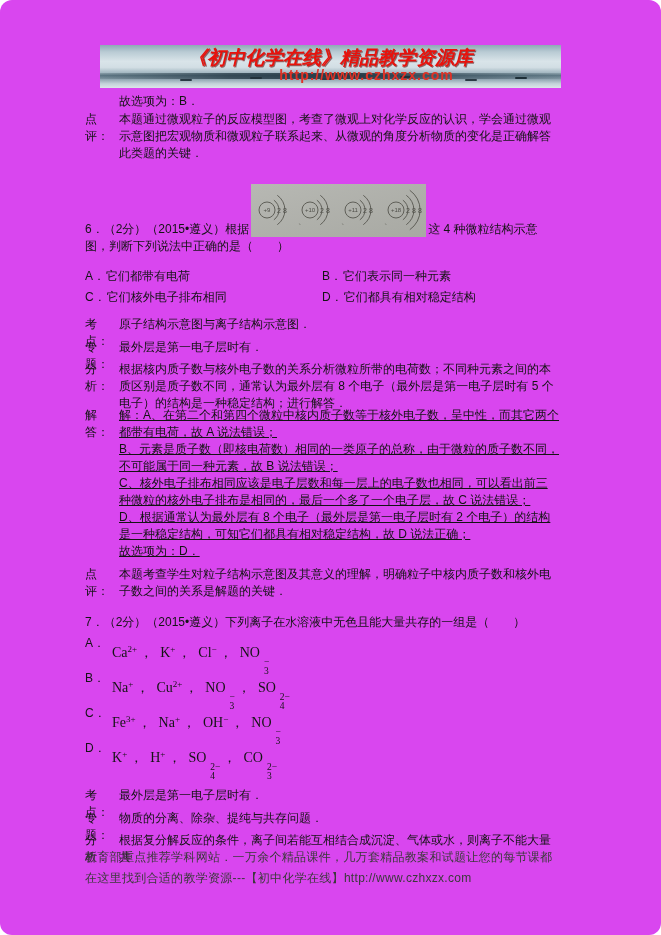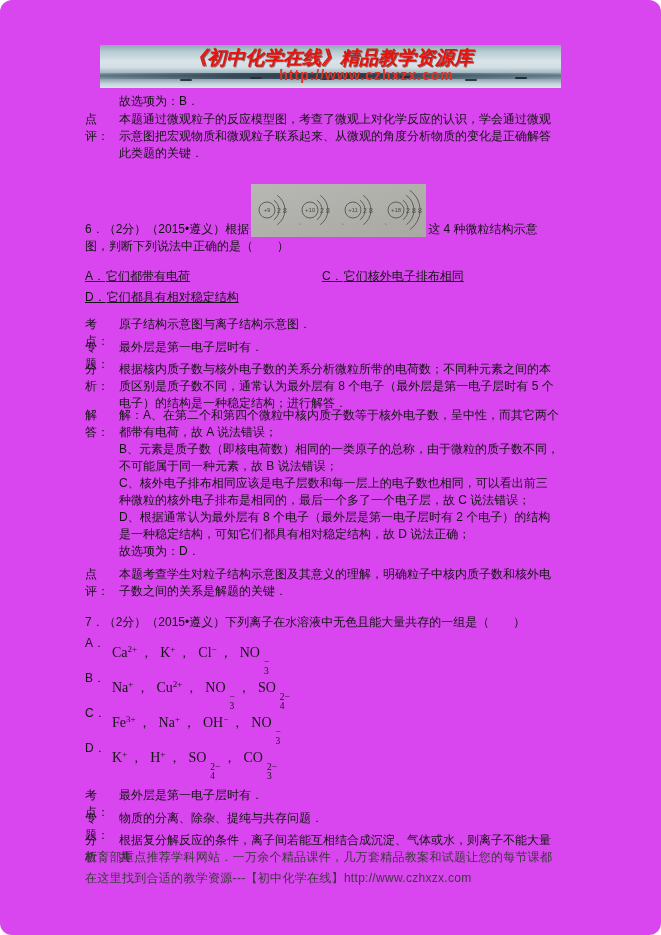--- a/index.html
+++ b/index.html
@@ -22,21 +22,21 @@
   .indent{padding-left:34px;}
   .lab-row{display:flex;}
   .lab{flex:0 0 34px;}
   .lab-content{flex:1;}
 
   
   .pimg{display:inline-block;width:175px;height:53px;vertical-align:-4px;margin:0 2px;}
   .q6-options{display:grid;grid-template-columns:237px 1fr;line-height:21px;}
   .q6-options .opt-label{margin-right:1px;}
 
-  .ansp{margin:0;}
+  .ansp{margin:0;text-decoration:underline;}
 
   
   .q7row{display:flex;align-items:flex-start;height:35px;}
   .q7letter{flex:0 0 27px;line-height:14px;}
   .formula{padding-top:5px;font-family:Liberation Serif, serif;font-size:14px;line-height:16px;white-space:nowrap;}
   .formula sup{font-size:9px;vertical-align:5px;}
   .stack{display:inline-flex;flex-direction:column;font-size:9.5px;line-height:9px;vertical-align:-8px;margin-left:4px;text-align:left;}
   .ion-sep{margin:0 7px 0 2px;}
 
   .footer{font-weight:normal;color:#3a3a3a;line-height:21px;letter-spacing:.3px;}
@@ -93,22 +93,23 @@
           <text x="145" y="28.3" text-anchor="middle" font-size="6" fill="#4f4f49">+18</text>
           <path d="M 151.9 16.2 A 12 12 0 0 1 151.9 35.8" fill="none" stroke="#5f5f58" stroke-width="1"></path>
           <text x="157" y="29" text-anchor="middle" font-size="7" fill="#4f4f49">2</text>
           <path d="M 155.3 11.3 A 18 18 0 0 1 155.3 40.7" fill="none" stroke="#5f5f58" stroke-width="1"></path>
           <text x="163" y="29" text-anchor="middle" font-size="7" fill="#4f4f49">8</text>
           <path d="M 158.8 6.3 A 24 24 0 0 1 158.8 45.7" fill="none" stroke="#5f5f58" stroke-width="1"></path>
           <text x="169" y="29" text-anchor="middle" font-size="7" fill="#4f4f49">8</text>
         </svg></span><span>这 4 种微粒结构示意图，判断下列说法中正确的是（　　）</span>
   </div>
 
-  <div class="abs q6-options" style="top:266px;text-decoration:underline;">
+  <div class="abs q6-options" style="top:266px;">
     <div><span class="opt-label">A．</span><span>它们都带有电荷</span></div>
+    <div><span class="opt-label">B．</span><span>它们表示同一种元素</span></div>
     <div><span class="opt-label">C．</span><span>它们核外电子排布相同</span></div>
     <div><span class="opt-label">D．</span><span>它们都具有相对稳定结构</span></div>
   </div>
 
   <div class="abs lab-row" style="top:316px;">
     <span class="lab">考点：</span>
     <span class="lab-content">原子结构示意图与离子结构示意图．</span>
   </div>
   <div class="abs lab-row" style="top:339px;">
     <span class="lab">专题：</span>

